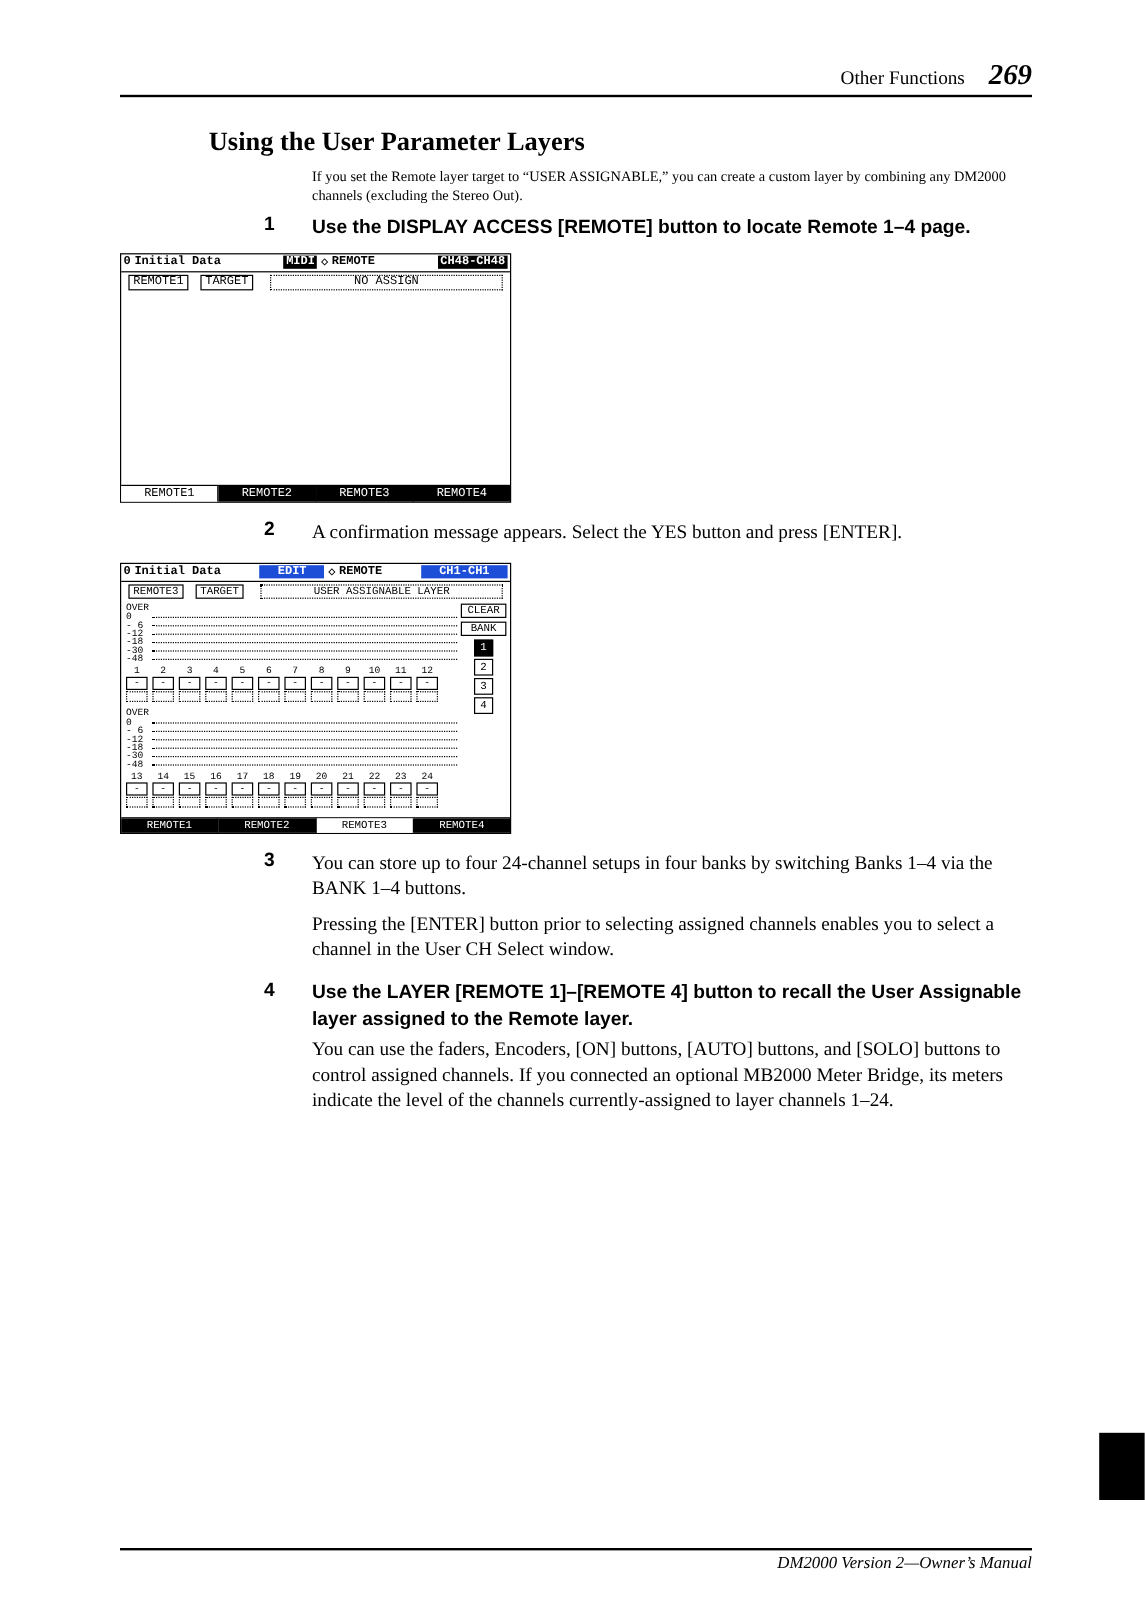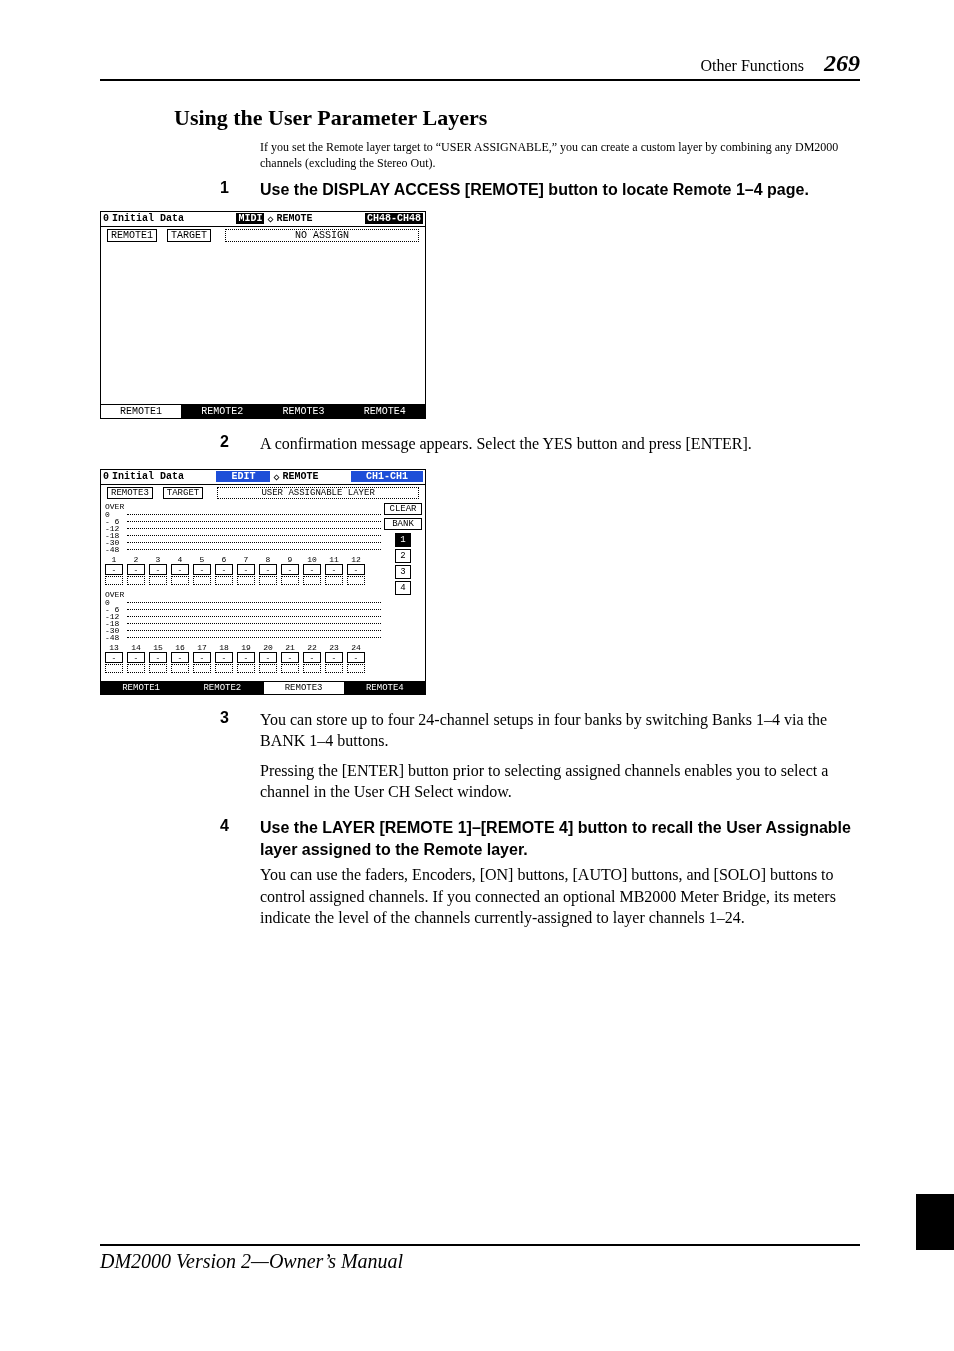--- a/index.html
+++ b/index.html
@@ -195,25 +195,26 @@
     border-right: 1px solid #000;
     background: #000; color: #fff;
     font-size: 9px;
   }
   .lcd2 .tabs .tab.inactive { background: #fff; color: #000; }
   .lcd2 .tabs .tab:last-child { border-right: none; }
 
   .bottomline {
     position: absolute;
     left: 100px;
-    top: 1244px;
+    top: 1290px;
     width: 760px;
     border-top: 2px solid #000;
+    text-align: right;
     font-style: italic;
-    font-size: 20px;
+    font-size: 14px;
     padding-top: 4px;
   }
   .side-tab {
     position: absolute;
     right: 0;
     top: 1194px;
     width: 38px;
     height: 56px;
     background: #000;
   }

